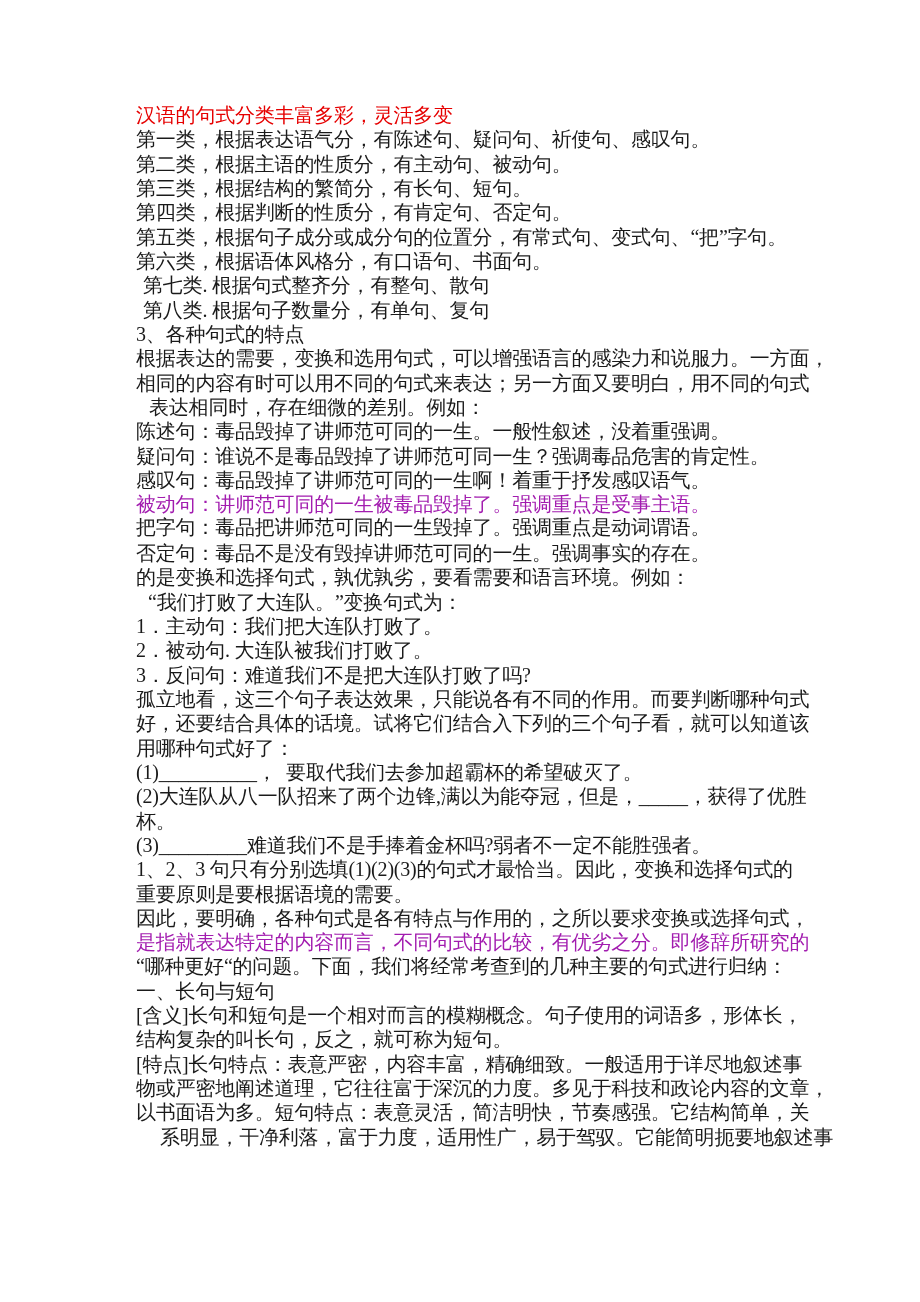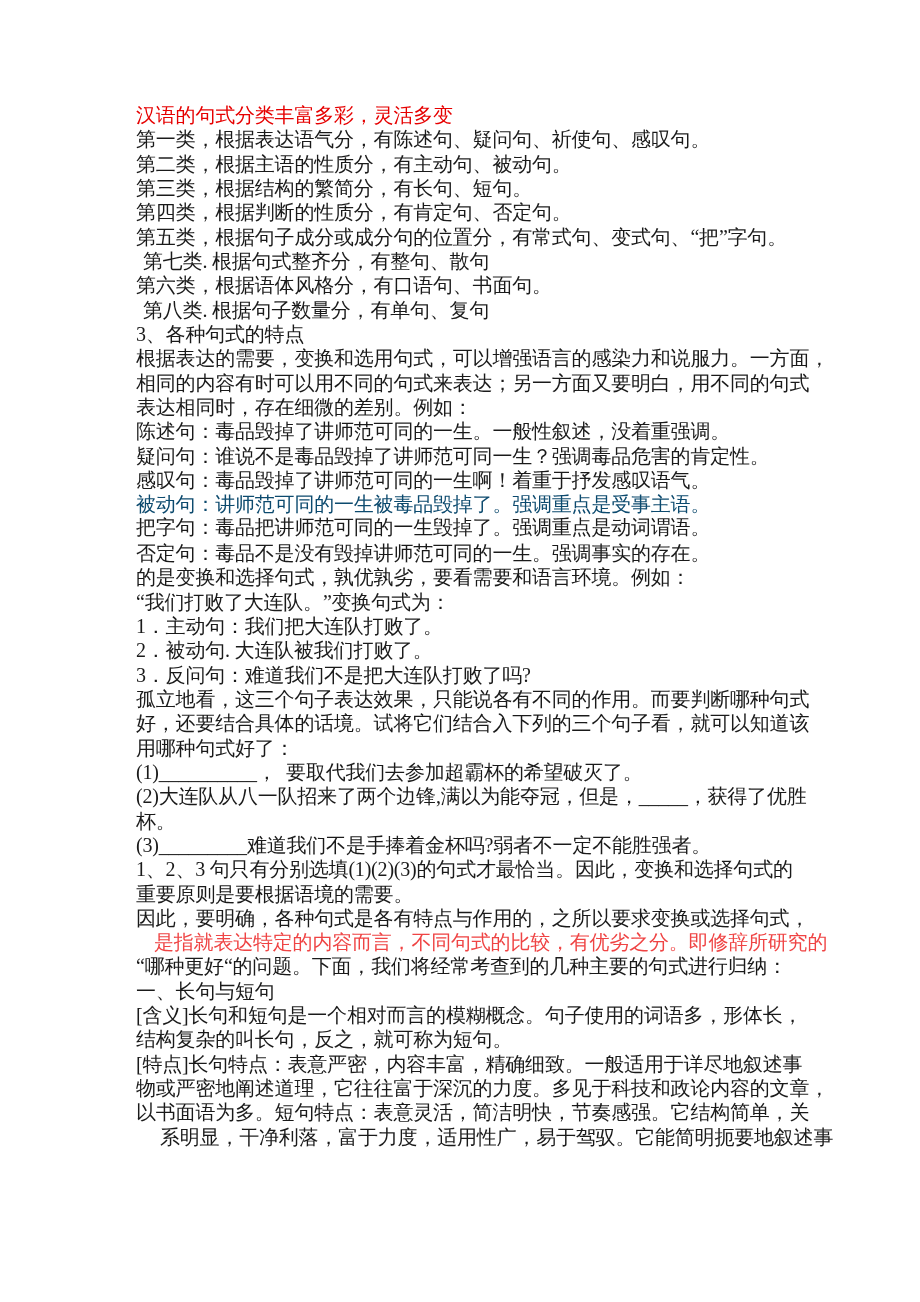--- a/index.html
+++ b/index.html
@@ -46,49 +46,49 @@
 <body>
 
 <div class="page">
   <div class="text-block">
       <div class="line red" style="color: rgb(230, 0, 0);">汉语的句式分类丰富多彩，灵活多变</div>
       <div class="line" style="color: rgb(26, 26, 26);">第一类，根据表达语气分，有陈述句、疑问句、祈使句、感叹句。</div>
       <div class="line" style="color: rgb(26, 26, 26);">第二类，根据主语的性质分，有主动句、被动句。</div>
       <div class="line" style="color: rgb(26, 26, 26);">第三类，根据结构的繁简分，有长句、短句。</div>
       <div class="line" style="color: rgb(26, 26, 26);">第四类，根据判断的性质分，有肯定句、否定句。</div>
       <div class="line" style="color: rgb(26, 26, 26);">第五类，根据句子成分或成分句的位置分，有常式句、变式句、“把”字句。</div>
+      <div class="line" style="color: rgb(26, 26, 26);">第六类，根据语体风格分，有口语句、书面句。</div>
       <div class="line indent" style="color: rgb(26, 26, 26);">第七类. 根据句式整齐分，有整句、散句</div>
-      <div class="line" style="color: rgb(26, 26, 26);">第六类，根据语体风格分，有口语句、书面句。</div>
       <div class="line indent" style="color: rgb(26, 26, 26);">第八类. 根据句子数量分，有单句、复句</div>
       <div class="line" style="color: rgb(26, 26, 26);">3、各种句式的特点</div>
       <div class="line" style="color: rgb(26, 26, 26);">根据表达的需要，变换和选用句式，可以增强语言的感染力和说服力。一方面，</div>
       <div class="line" style="color: rgb(26, 26, 26);">相同的内容有时可以用不同的句式来表达；另一方面又要明白，用不同的句式</div>
-      <div class="line" style="color: rgb(26, 26, 26);">表达相同时，存在细微的差别。例如：</div>
+      <div class="line" style="color: rgb(26, 26, 26); margin-left: 13px;">表达相同时，存在细微的差别。例如：</div>
       <div class="line" style="color: rgb(26, 26, 26);">陈述句：毒品毁掉了讲师范可同的一生。一般性叙述，没着重强调。</div>
       <div class="line" style="color: rgb(26, 26, 26);">疑问句：谁说不是毒品毁掉了讲师范可同一生？强调毒品危害的肯定性。</div>
       <div class="line" style="color: rgb(26, 26, 26);">感叹句：毒品毁掉了讲师范可同的一生啊！着重于抒发感叹语气。</div>
-      <div class="line" style="color: #0c4a6e;">被动句：讲师范可同的一生被毒品毁掉了。强调重点是受事主语。</div>
+      <div class="line" style="color: #a21caf;">被动句：讲师范可同的一生被毒品毁掉了。强调重点是受事主语。</div>
       <div class="line" style="color: rgb(26, 26, 26); font-family: Liberation Mono, monospace;">把字句：毒品把讲师范可同的一生毁掉了。强调重点是动词谓语。</div>
       <div class="line" style="color: rgb(26, 26, 26);">否定句：毒品不是没有毁掉讲师范可同的一生。强调事实的存在。</div>
       <div class="line" style="color: rgb(26, 26, 26);">的是变换和选择句式，孰优孰劣，要看需要和语言环境。例如：</div>
-      <div class="line" style="color: rgb(26, 26, 26);">“我们打败了大连队。”变换句式为：</div>
+      <div class="line" style="color: rgb(26, 26, 26); margin-left: 12px;">“我们打败了大连队。”变换句式为：</div>
       <div class="line" style="color: rgb(26, 26, 26);">1．主动句：我们把大连队打败了。</div>
       <div class="line" style="color: rgb(26, 26, 26);">2．被动句. 大连队被我们打败了。</div>
       <div class="line" style="color: rgb(26, 26, 26);">3．反问句：难道我们不是把大连队打败了吗?</div>
       <div class="line" style="color: rgb(26, 26, 26);">孤立地看，这三个句子表达效果，只能说各有不同的作用。而要判断哪种句式</div>
       <div class="line" style="color: rgb(26, 26, 26);">好，还要结合具体的话境。试将它们结合入下列的三个句子看，就可以知道该</div>
       <div class="line" style="color: rgb(26, 26, 26);">用哪种句式好了：</div>
       <div class="line" style="color: rgb(26, 26, 26);">(1)__________，  要取代我们去参加超霸杯的希望破灭了。</div>
       <div class="line" style="color: rgb(26, 26, 26);">(2)大连队从八一队招来了两个边锋,满以为能夺冠，但是，_____，获得了优胜</div>
       <div class="line" style="color: rgb(26, 26, 26);">杯。</div>
       <div class="line" style="color: rgb(26, 26, 26);">(3)_________难道我们不是手捧着金杯吗?弱者不一定不能胜强者。</div>
       <div class="line" style="color: rgb(26, 26, 26);">1、2、3 句只有分别选填(1)(2)(3)的句式才最恰当。因此，变换和选择句式的</div>
       <div class="line" style="color: rgb(26, 26, 26);">重要原则是要根据语境的需要。</div>
       <div class="line" style="color: rgb(26, 26, 26);">因此，要明确，各种句式是各有特点与作用的，之所以要求变换或选择句式，</div>
-      <div class="line" style="color: #ef4444; margin-left: 18px;">是指就表达特定的内容而言，不同句式的比较，有优劣之分。即修辞所研究的</div>
+      <div class="line" style="color: #a21caf;">是指就表达特定的内容而言，不同句式的比较，有优劣之分。即修辞所研究的</div>
       <div class="line" style="color: rgb(26, 26, 26);">“哪种更好“的问题。下面，我们将经常考查到的几种主要的句式进行归纳：</div>
       <div class="line" style="color: rgb(26, 26, 26);">一、长句与短句</div>
       <div class="line" style="color: rgb(26, 26, 26);">[含义]长句和短句是一个相对而言的模糊概念。句子使用的词语多，形体长，</div>
       <div class="line" style="color: rgb(26, 26, 26);">结构复杂的叫长句，反之，就可称为短句。</div>
       <div class="line" style="color: rgb(26, 26, 26);">[特点]长句特点：表意严密，内容丰富，精确细致。一般适用于详尽地叙述事</div>
       <div class="line" style="color: rgb(26, 26, 26);">物或严密地阐述道理，它往往富于深沉的力度。多见于科技和政论内容的文章，</div>
       <div class="line" style="color: rgb(26, 26, 26);">以书面语为多。短句特点：表意灵活，简洁明快，节奏感强。它结构简单，关</div>
       <div class="line" style="color: rgb(26, 26, 26); margin-left: 24px;">系明显，干净利落，富于力度，适用性广，易于驾驭。它能简明扼要地叙述事</div>
     </div>
 </div>

